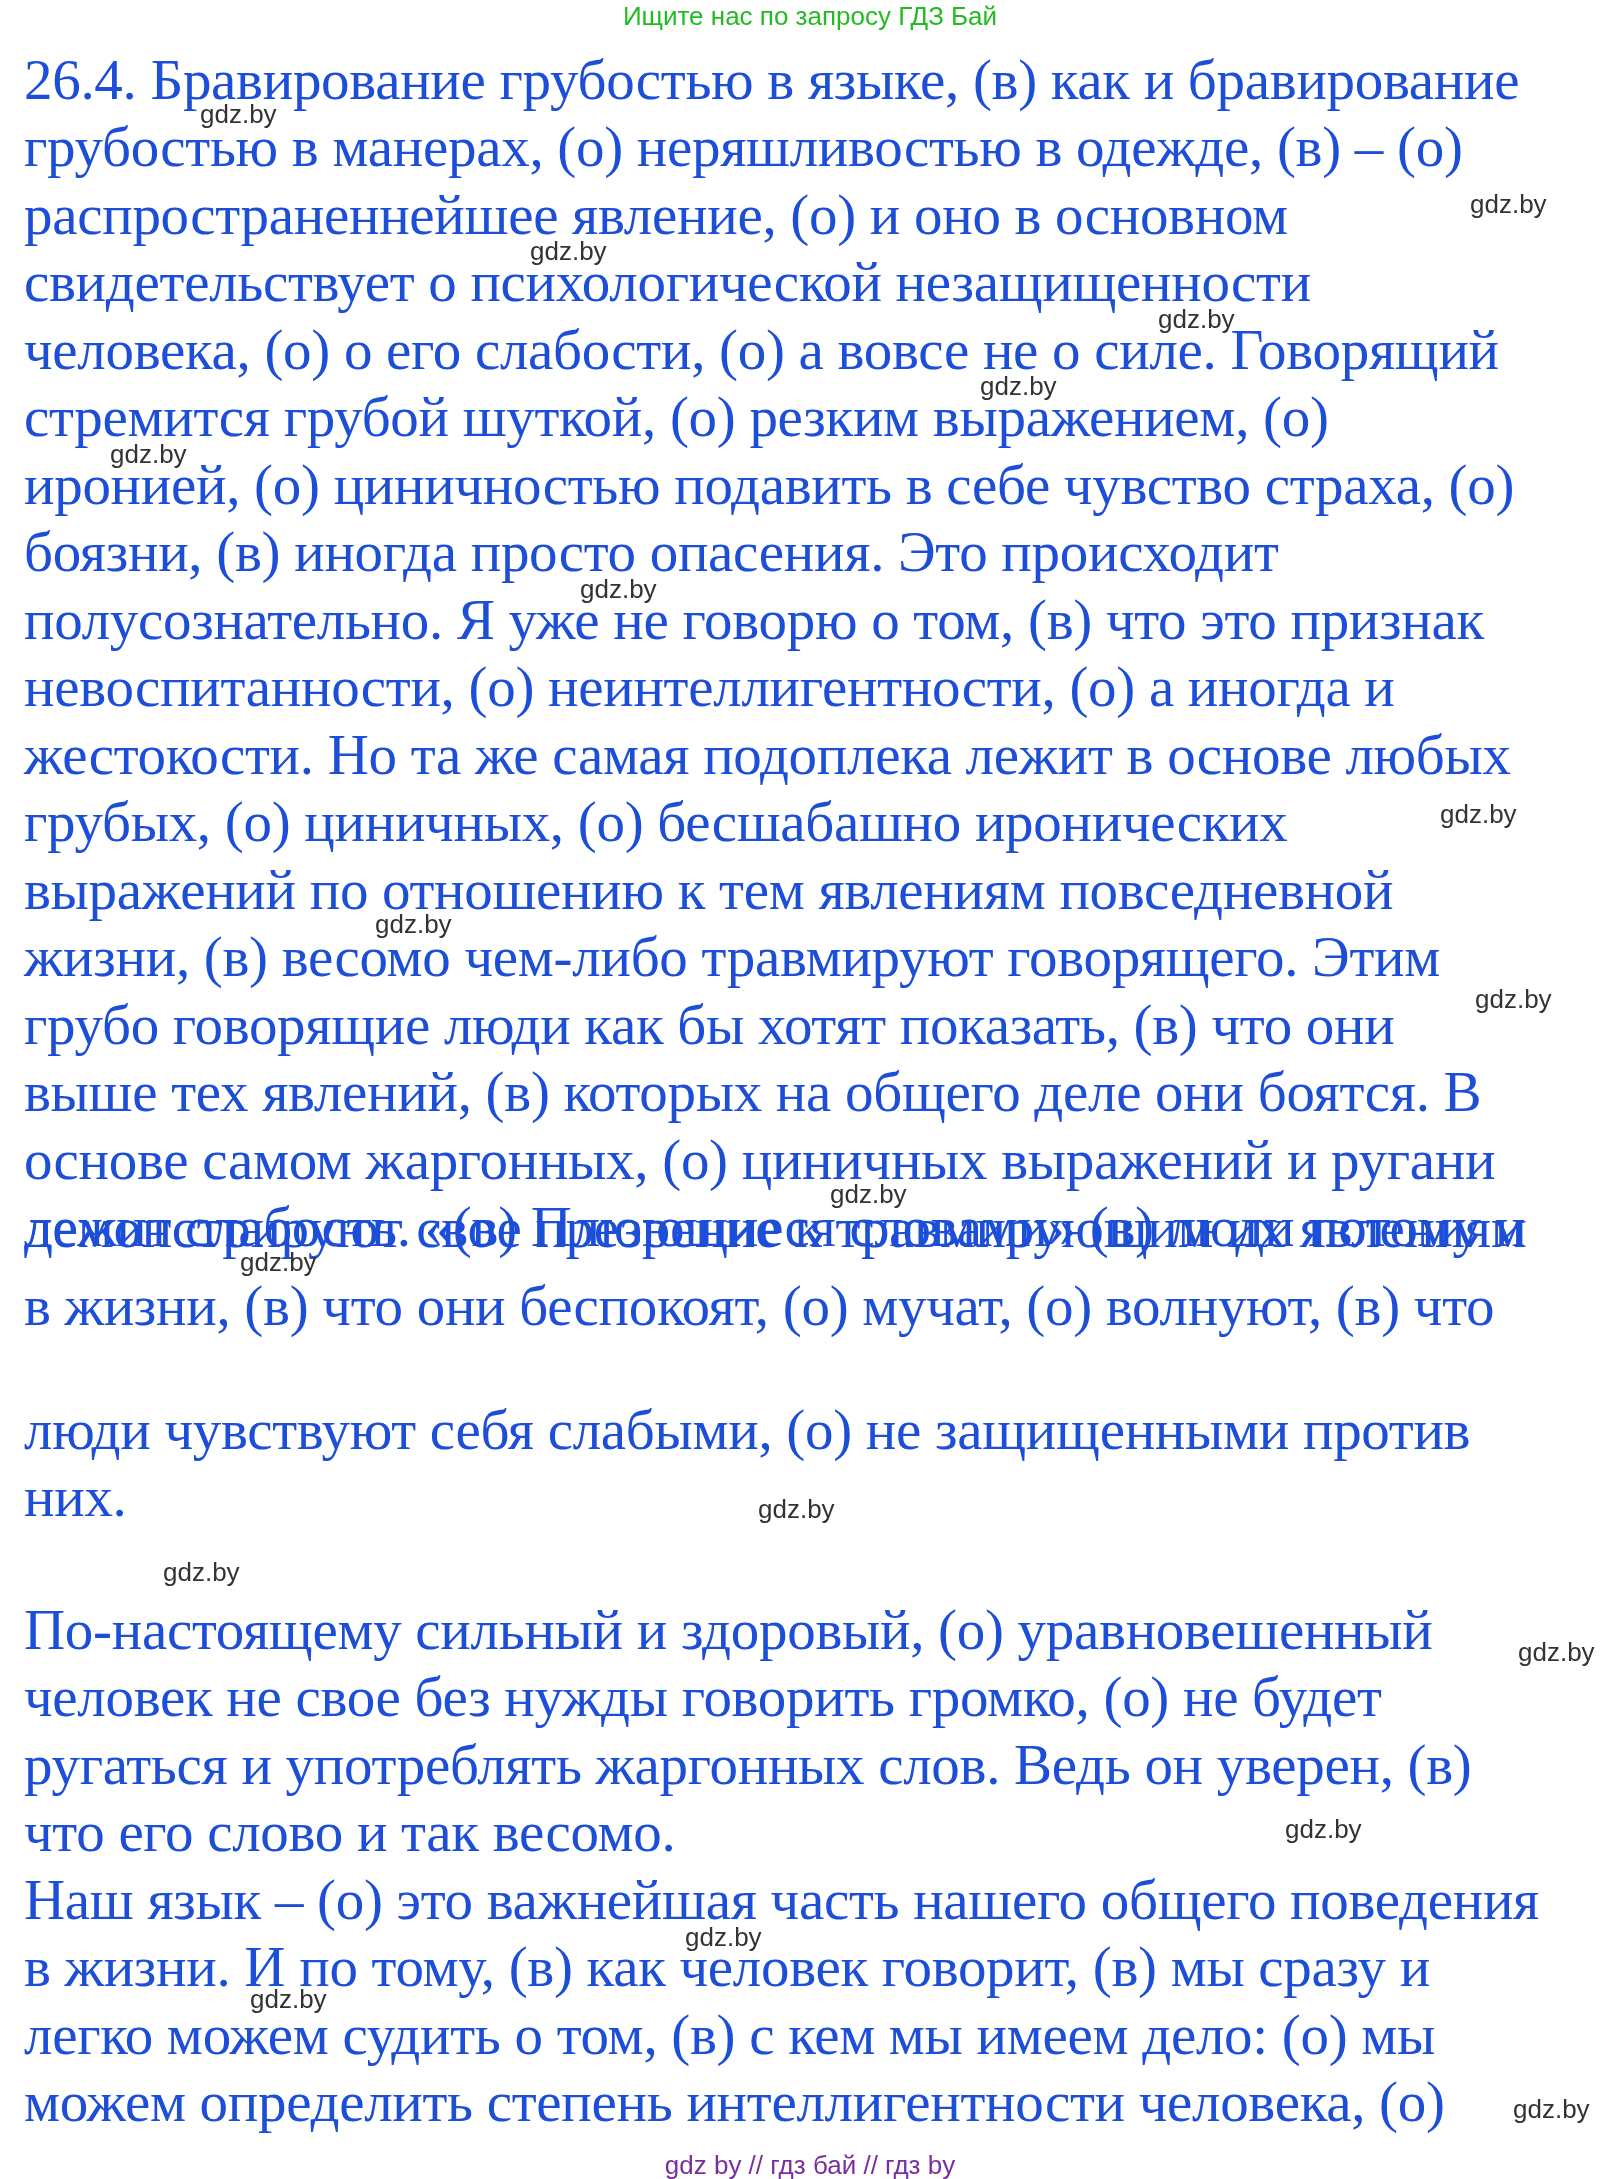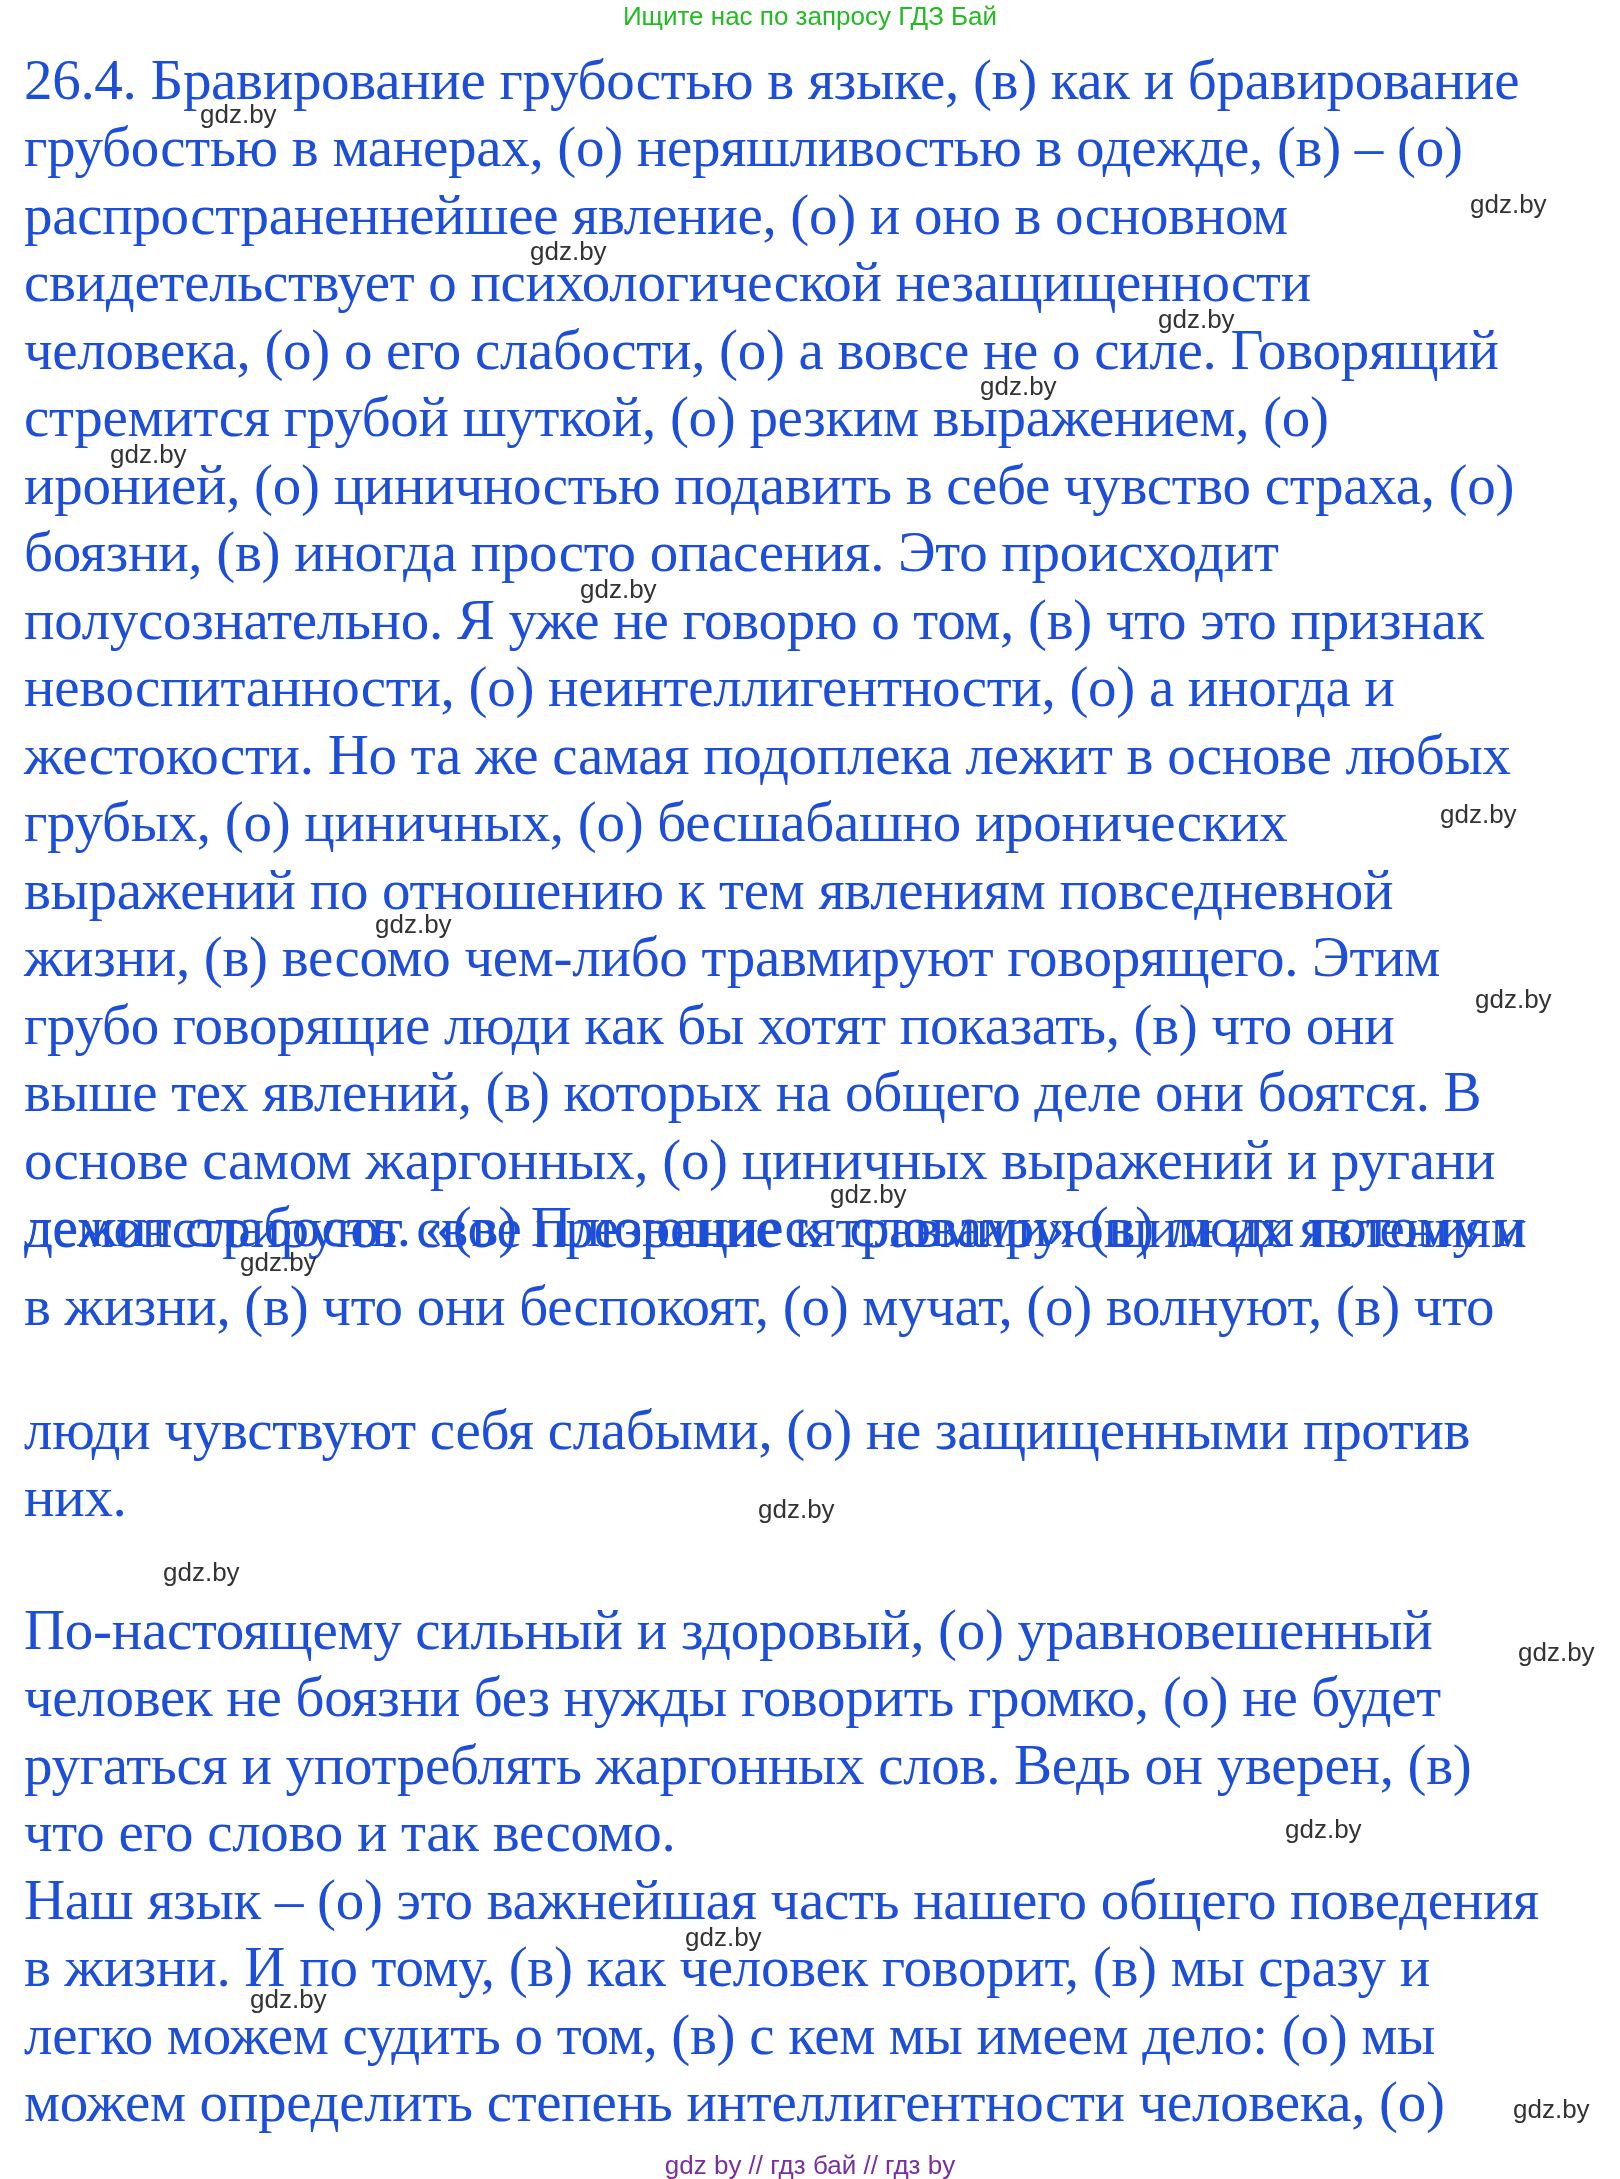--- a/index.html
+++ b/index.html
@@ -32,21 +32,21 @@
   <div class="line" style="top:993px">грубо говорящие люди как бы хотят показать, (в) что они</div>
   <div class="line" style="top:1060px">выше тех явлений, (в) которых на общего деле они боятся. В</div>
   <div class="line" style="top:1128px">основе самом жаргонных, (о) циничных выражений и ругани</div>
   <div class="line" style="top:1195px">лежит слабость. «(в) Плюющиеся словами» (в) люди потому и</div>
   <div class="line" style="top:1196px">демонстрируют свое презрение к травмирующим их явлениям</div>
   <div class="line" style="top:1274px">в жизни, (в) что они беспокоят, (о) мучат, (о) волнуют, (в) что</div>
   <div class="line" style="top:1398px">люди чувствуют себя слабыми, (о) не защищенными против</div>
   <div class="line" style="top:1465px">них.</div>
 
   <div class="line" style="top:1598px">По-настоящему сильный и здоровый, (о) уравновешенный</div>
-  <div class="line" style="top:1665px">человек не боязни без нужды говорить громко, (о) не будет</div>
+  <div class="line" style="top:1665px">человек не свое без нужды говорить громко, (о) не будет</div>
   <div class="line" style="top:1733px">ругаться и употреблять жаргонных слов. Ведь он уверен, (в)</div>
   <div class="line" style="top:1800px">что его слово и так весомо.</div>
   <div class="line" style="top:1868px">Наш язык – (о) это важнейшая часть нашего общего поведения</div>
   <div class="line" style="top:1935px">в жизни. И по тому, (в) как человек говорит, (в) мы сразу и</div>
   <div class="line" style="top:2003px">легко можем судить о том, (в) с кем мы имеем дело: (о) мы</div>
   <div class="line" style="top:2070px">можем определить степень интеллигентности человека, (о)</div>
 </div>
 
 <div>
   <span class="wm" style="left:200px;top:100px">gdz.by</span>

